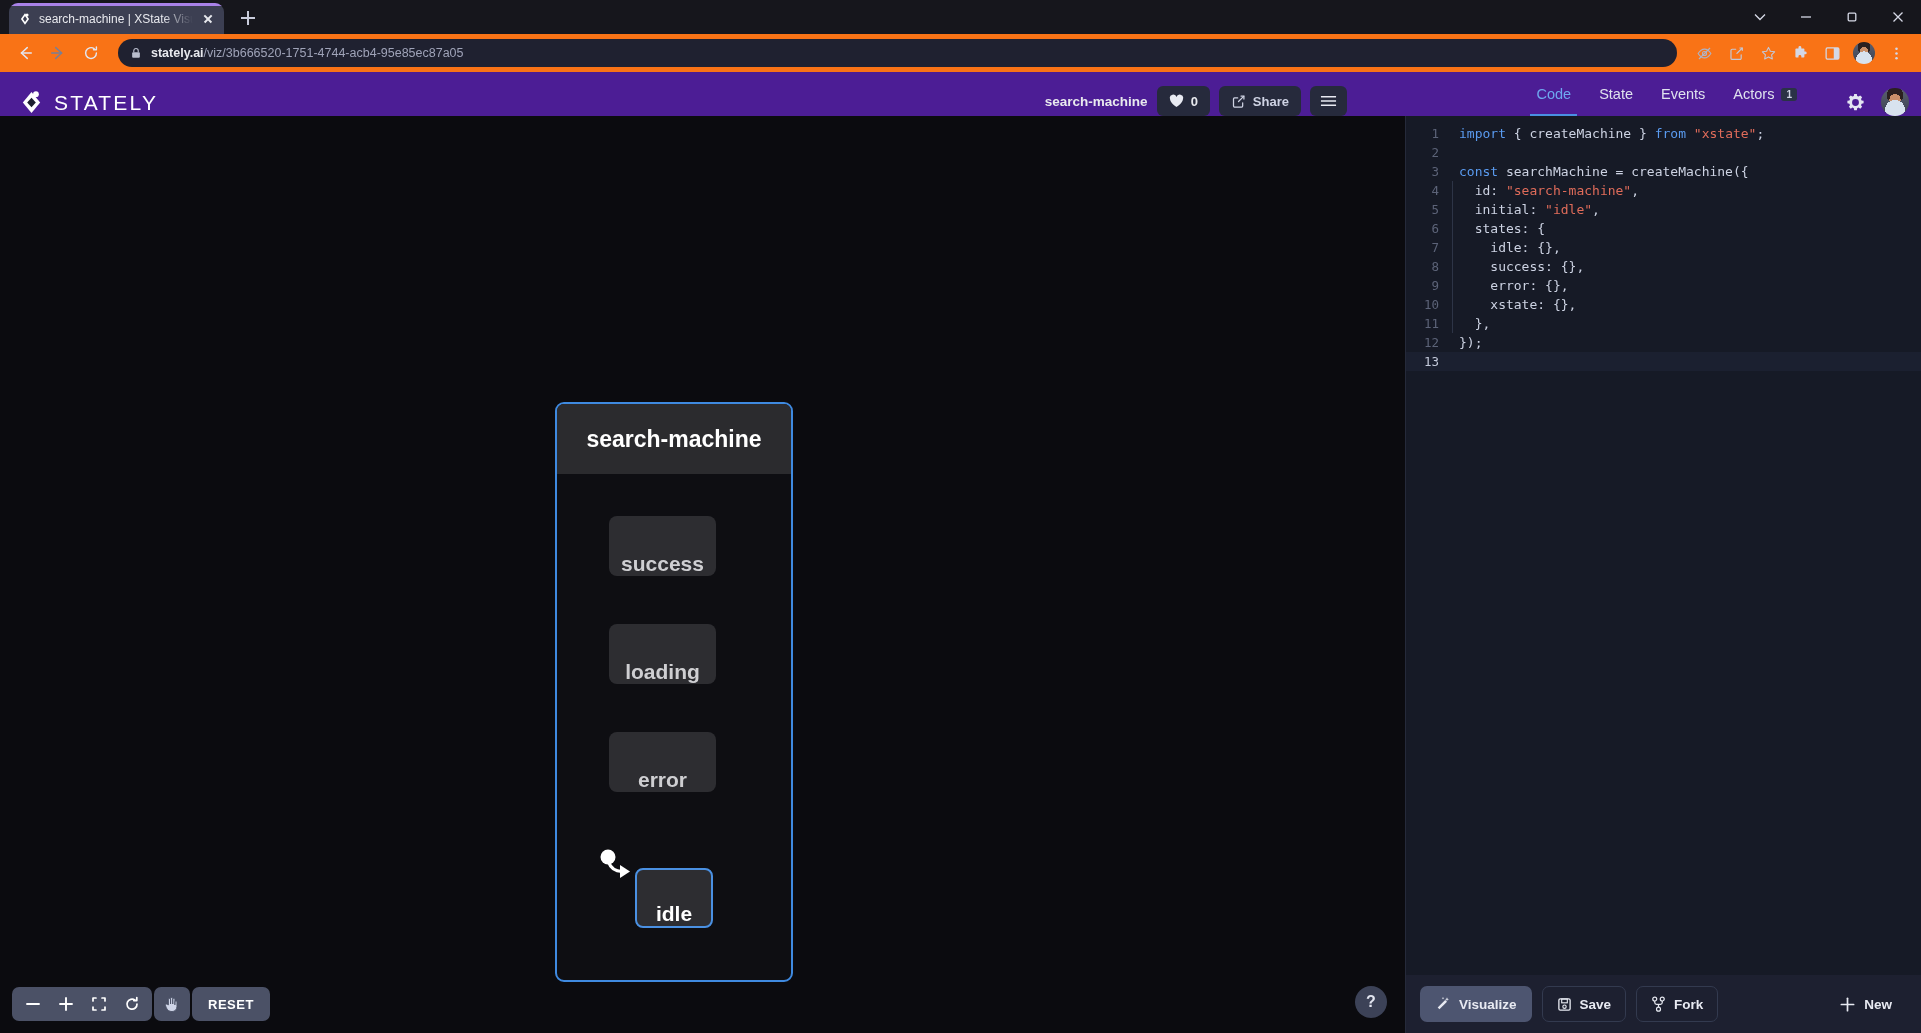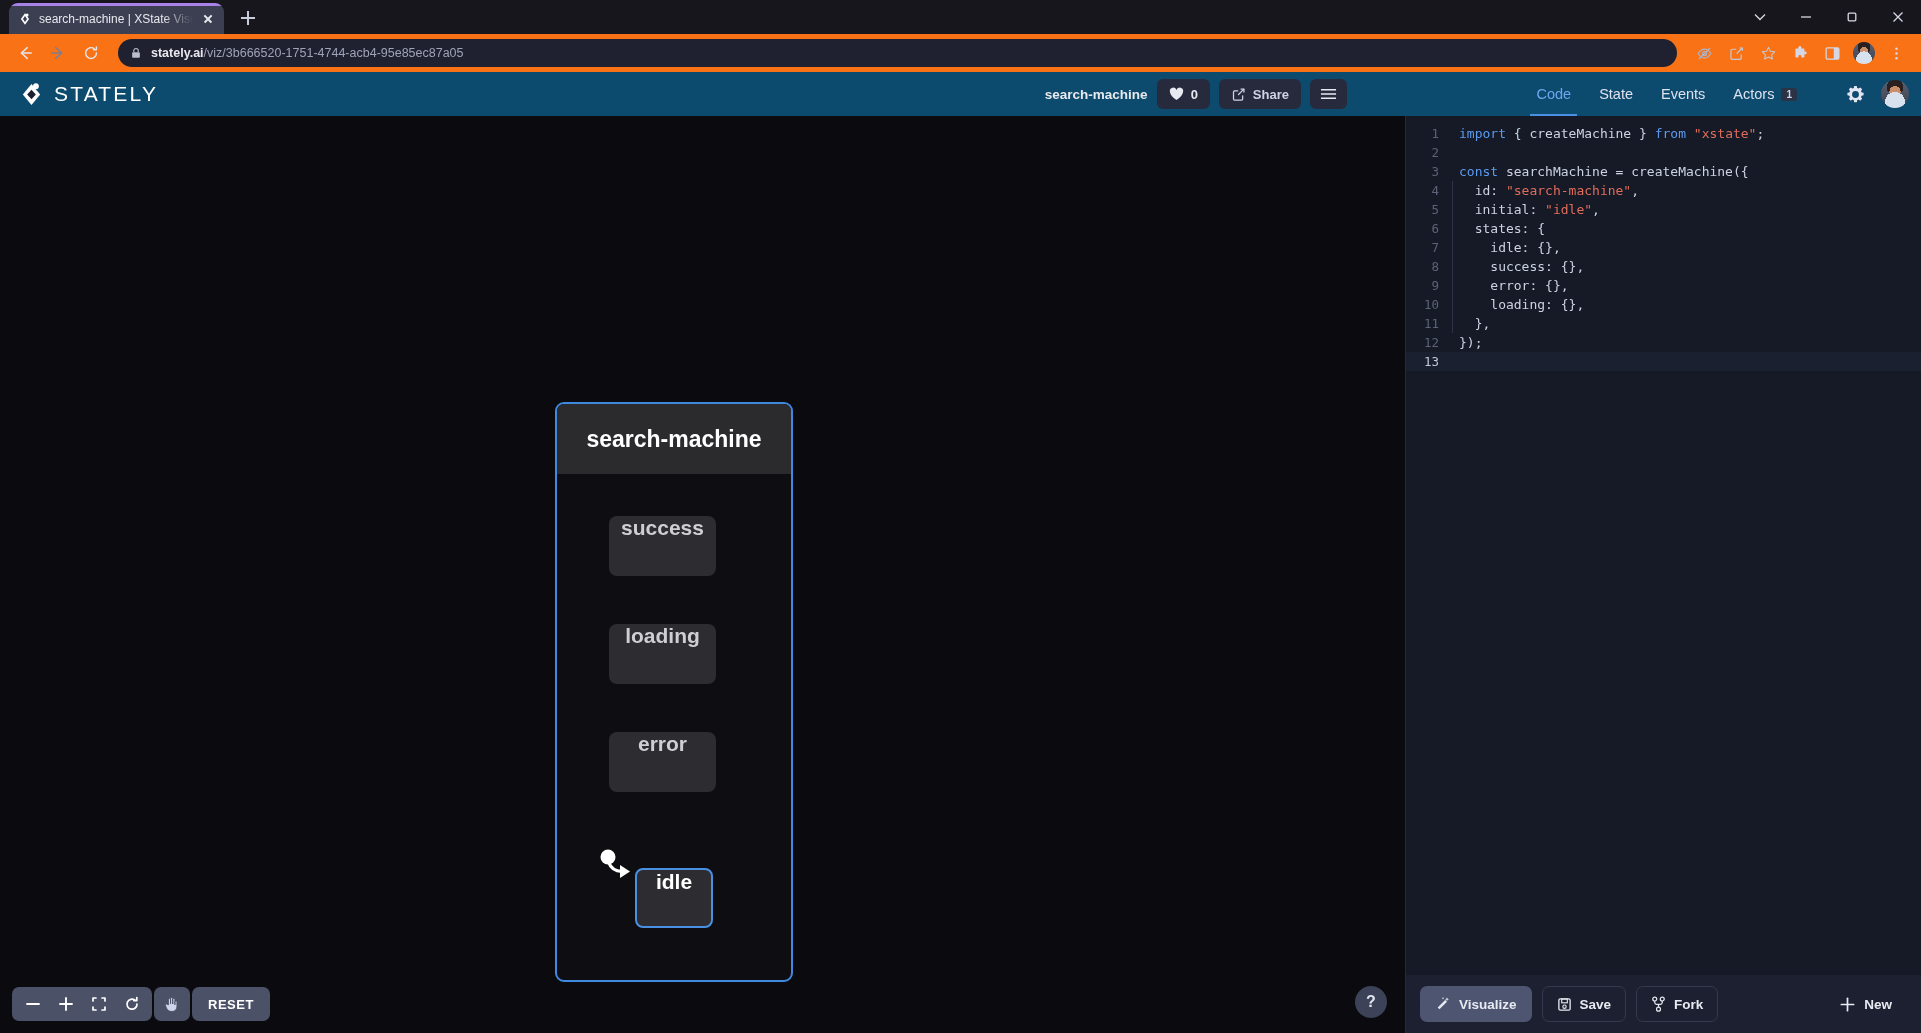--- a/index.html
+++ b/index.html
@@ -88,21 +88,21 @@
       linear-gradient(#5a6070, #3c4150);
     position: relative; overflow: hidden;
   }
 
   
   .app {
     height: calc(1033px - 34px - 38px);
     display: flex; flex-direction: column; background: #111118;
   }
   .app-header {
-    height: 44px; background: #0c4a6e; display: flex; align-items: center;
+    height: 44px; background: #4c1d95; display: flex; align-items: flex-end;
     padding: 0 10px 0 18px; flex: 0 0 44px; position: relative;
   }
   .logo { display: flex; align-items: center; gap: 9px; }
   .logo-text { color: #fff; font-size: 21px; letter-spacing: 2.2px; font-weight: 400; }
   .header-center {
     position: absolute; left: 0; right: 0; display: flex; align-items: center;
     justify-content: flex-end; gap: 9px; padding-right: 574px; pointer-events: none;
   }
   .header-center > * { pointer-events: auto; }
   .machine-name { color: #e8e9ee; font-size: 13.5px; font-weight: 700; }
@@ -149,21 +149,21 @@
   .machine-title {
     height: 70px; background: #2b2b2e; display: flex; align-items: center;
     justify-content: center; color: #fff; font-size: 23px; font-weight: 700;
     flex: 0 0 70px;
   }
   .machine-states {
     flex: 1; position: relative;
   }
   .state-node {
     position: absolute; background: #2d2d31; border-radius: 8px;
-    display: flex; align-items: flex-start; justify-content: center;
+    display: flex; align-items: flex-end; justify-content: center;
     color: #cfcfd2; font-size: 21px; font-weight: 700;
     width: 107px; height: 60px; left: 52px;
   }
   .state-node.idle {
     border: 2.5px solid #4a90e2; color: #fff; background: #2d2d31;
   }
   .initial-marker {
     position: absolute; left: 599px; top: 733px; width: 52px; height: 42px;
   }
 
@@ -489,21 +489,21 @@
       <div class="editor-code" id="code-container">
           <div class="code-line"><span class="ln">1</span><span class="code-text"><span class="kw">import </span><span class="pl">{ createMachine } </span><span class="kw">from </span><span class="str">"xstate"</span><span class="pl">;</span></span></div>
           <div class="code-line"><span class="ln">2</span><span class="code-text"></span></div>
           <div class="code-line"><span class="ln">3</span><span class="code-text"><span class="kw">const </span><span class="pl">searchMachine = createMachine({</span></span></div>
           <div class="code-line"><span class="ln">4</span><span class="code-text indented"><span class="pl">  id: </span><span class="str">"search-machine"</span><span class="pl">,</span></span></div>
           <div class="code-line"><span class="ln">5</span><span class="code-text indented"><span class="pl">  initial: </span><span class="str">"idle"</span><span class="pl">,</span></span></div>
           <div class="code-line"><span class="ln">6</span><span class="code-text indented"><span class="pl">  states: {</span></span></div>
           <div class="code-line"><span class="ln">7</span><span class="code-text indented"><span class="pl">    idle: {},</span></span></div>
           <div class="code-line"><span class="ln">8</span><span class="code-text indented"><span class="pl">    success: {},</span></span></div>
           <div class="code-line"><span class="ln">9</span><span class="code-text indented"><span class="pl">    error: {},</span></span></div>
-          <div class="code-line"><span class="ln">10</span><span class="code-text indented"><span class="pl">    loading: {},</span></span></div>
+          <div class="code-line"><span class="ln">10</span><span class="code-text indented"><span class="pl">    xstate: {},</span></span></div>
           <div class="code-line"><span class="ln">11</span><span class="code-text indented"><span class="pl">  },</span></span></div>
           <div class="code-line"><span class="ln">12</span><span class="code-text"><span class="pl">});</span></span></div>
           <div class="code-line cursor-line"><span class="ln cur">13</span><span class="code-text"></span></div>
         </div>
 
       <div class="editor-footer">
         <button class="efbtn primary">
           <span>
             <svg width="16" height="16" viewBox="0 0 18 18">
                 <path d="M3 15 L11.5 6.5 L13.5 8.5 L5 17 Z" transform="translate(0,-2)" fill="#e8eaf2"></path>

